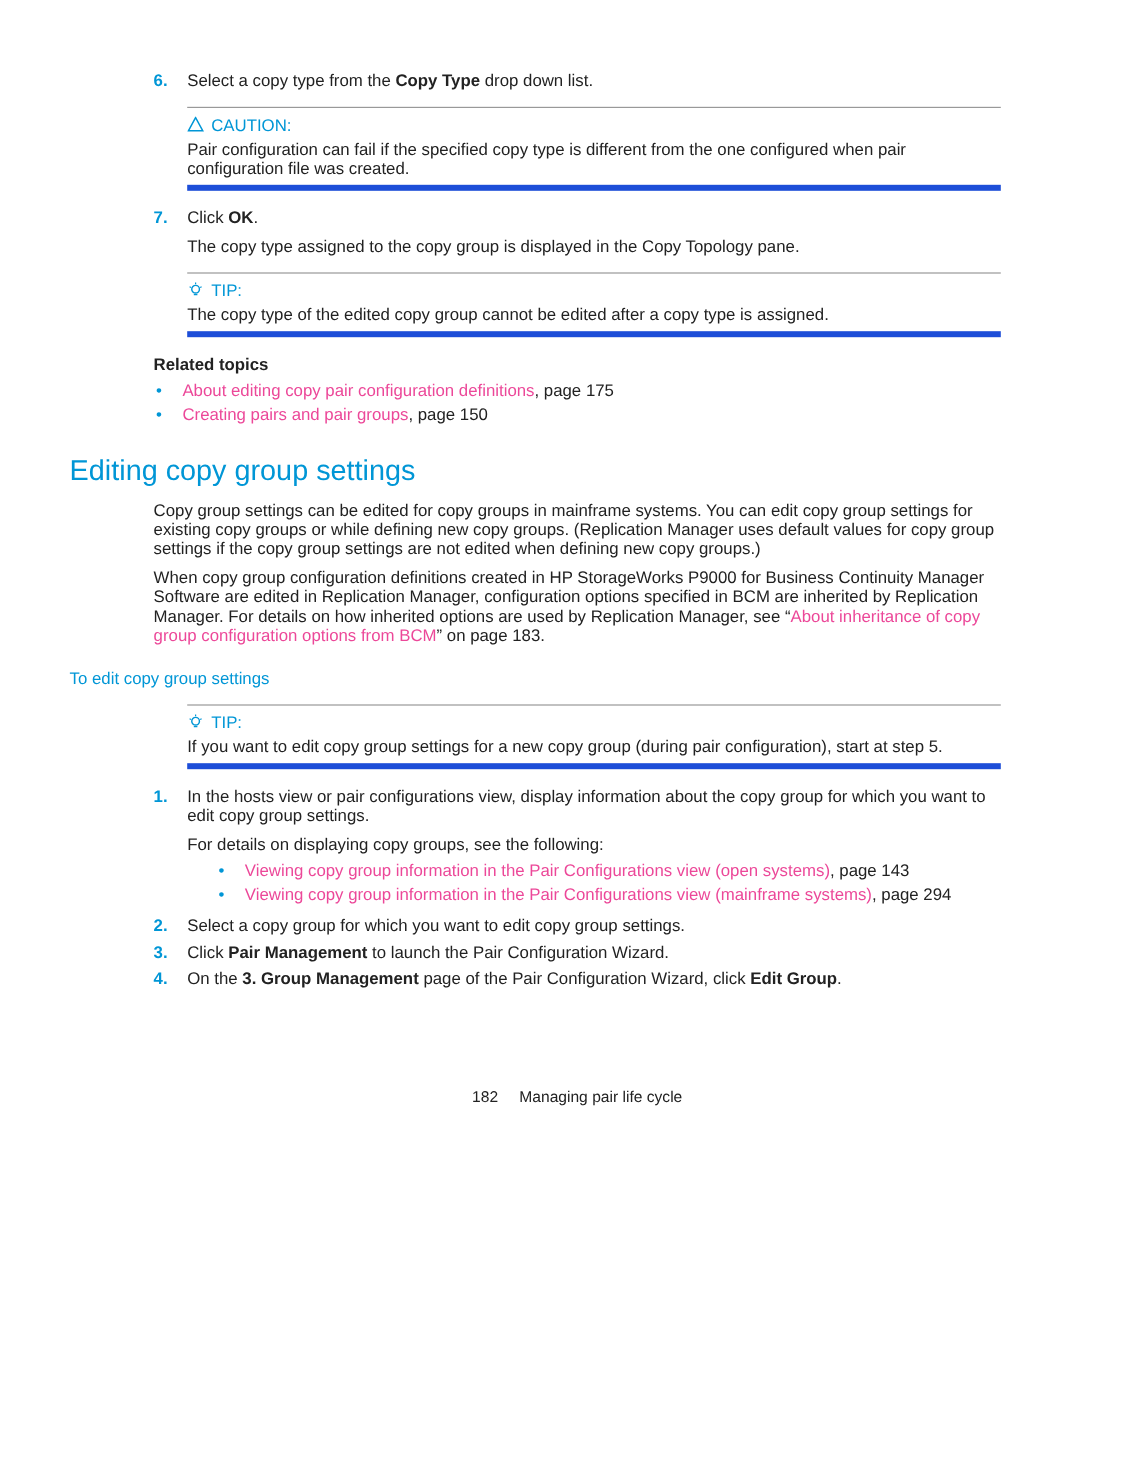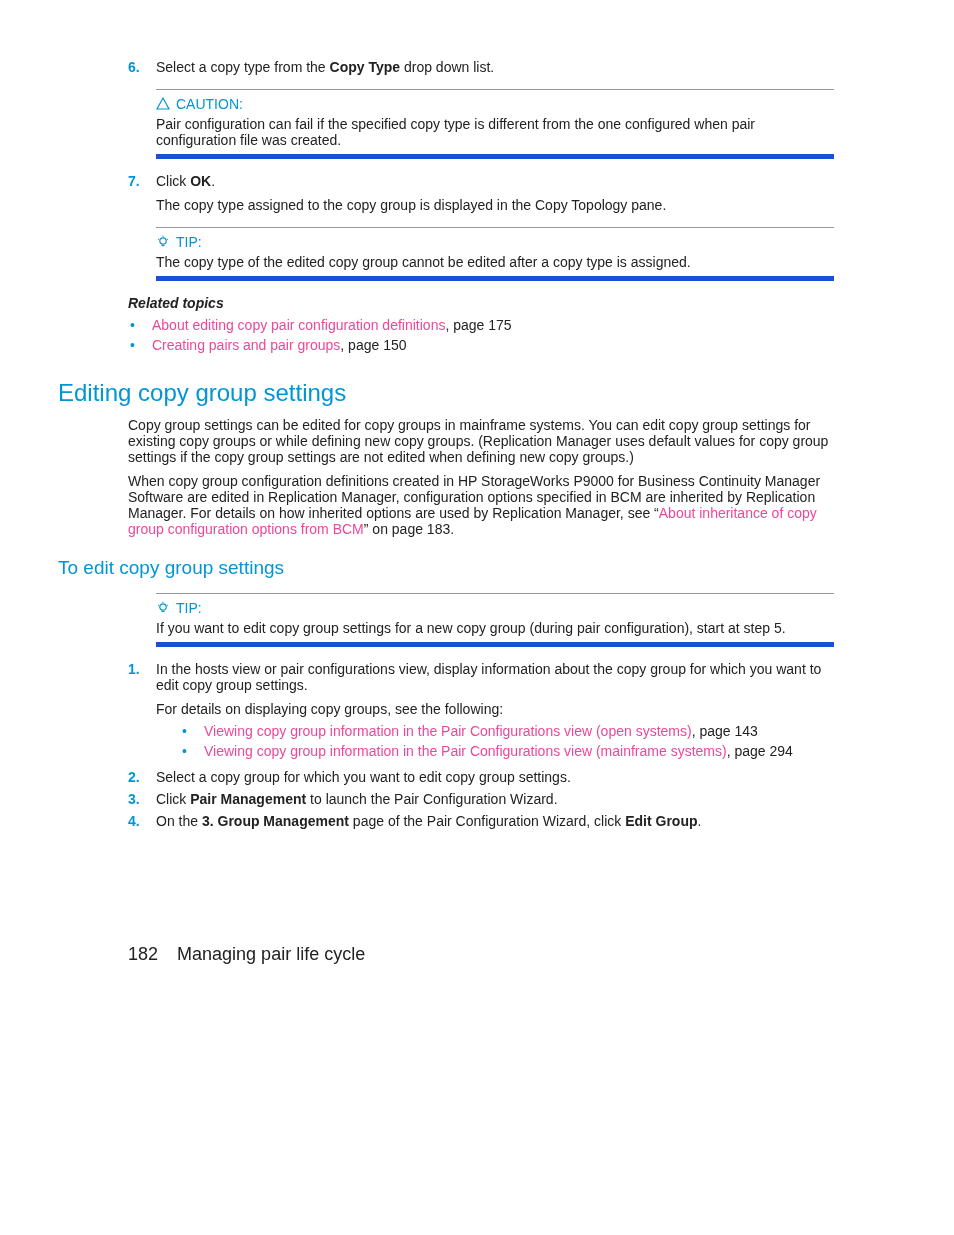--- a/index.html
+++ b/index.html
@@ -47,21 +47,20 @@
   .callout-head .icon {
     margin-right: 6px;
     display: inline-flex;
   }
   .callout-body {
     margin-left: 0;
   }
   .related-heading {
     font-weight: bold;
     margin: 2px 0 6px 70px;
-    font-style: italic;
   }
   .bullet-list {
     margin: 0 0 0 70px;
   }
   .bullet-list .row {
     display: flex;
     margin: 4px 0;
   }
   .bullet-list .dot {
     color: #0096d6;
@@ -86,30 +85,31 @@
   }
   h2.section {
     font-weight: normal;
     color: #0096d6;
     font-size: 24px;
     margin: 26px 0 10px 0;
   }
   h3.subsection {
     font-weight: normal;
     color: #0096d6;
-    font-size: 19px;
+    font-size: 14px;
     margin: 20px 0 8px 0;
   }
   .body-para {
     margin: 8px 0 8px 70px;
   }
   .footer {
-    margin-top: 115px;
+    margin-top: 83px;
     margin-left: 70px;
-    font-size: 18px;
+    font-size: 13px;
+    text-align: center;
   }
   .footer .pnum { margin-right: 14px; }
   svg { display: block; }
 </style>
 </head>
 <body>
 
 <div class="page">
 
   <div class="num-item">

